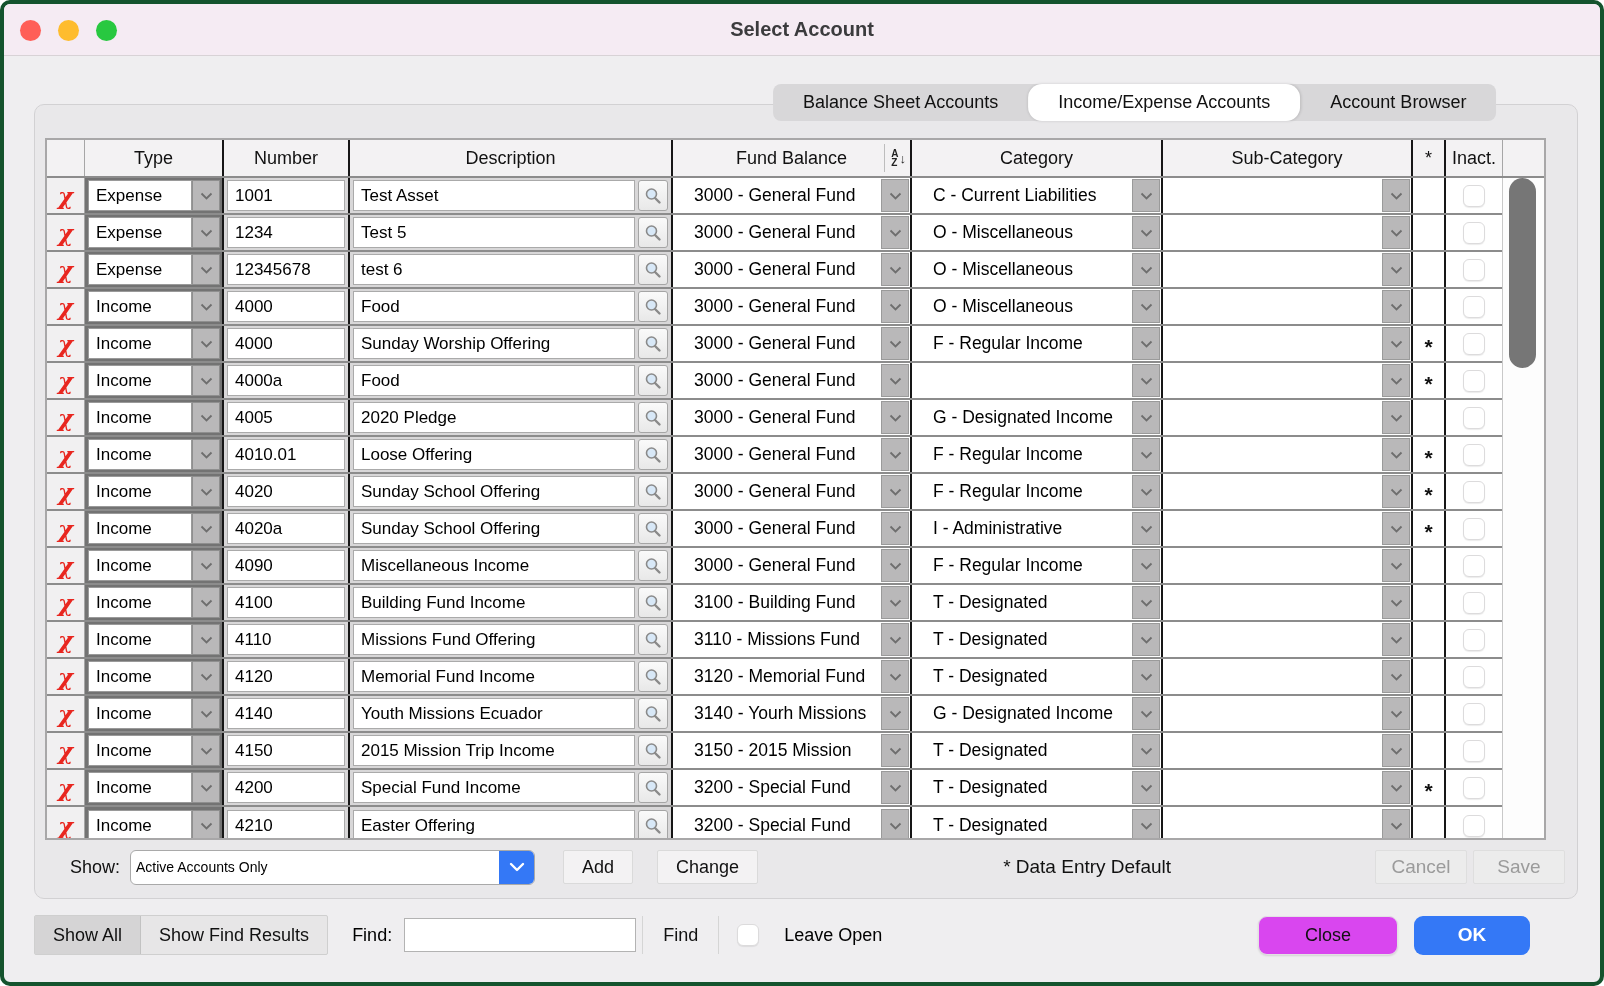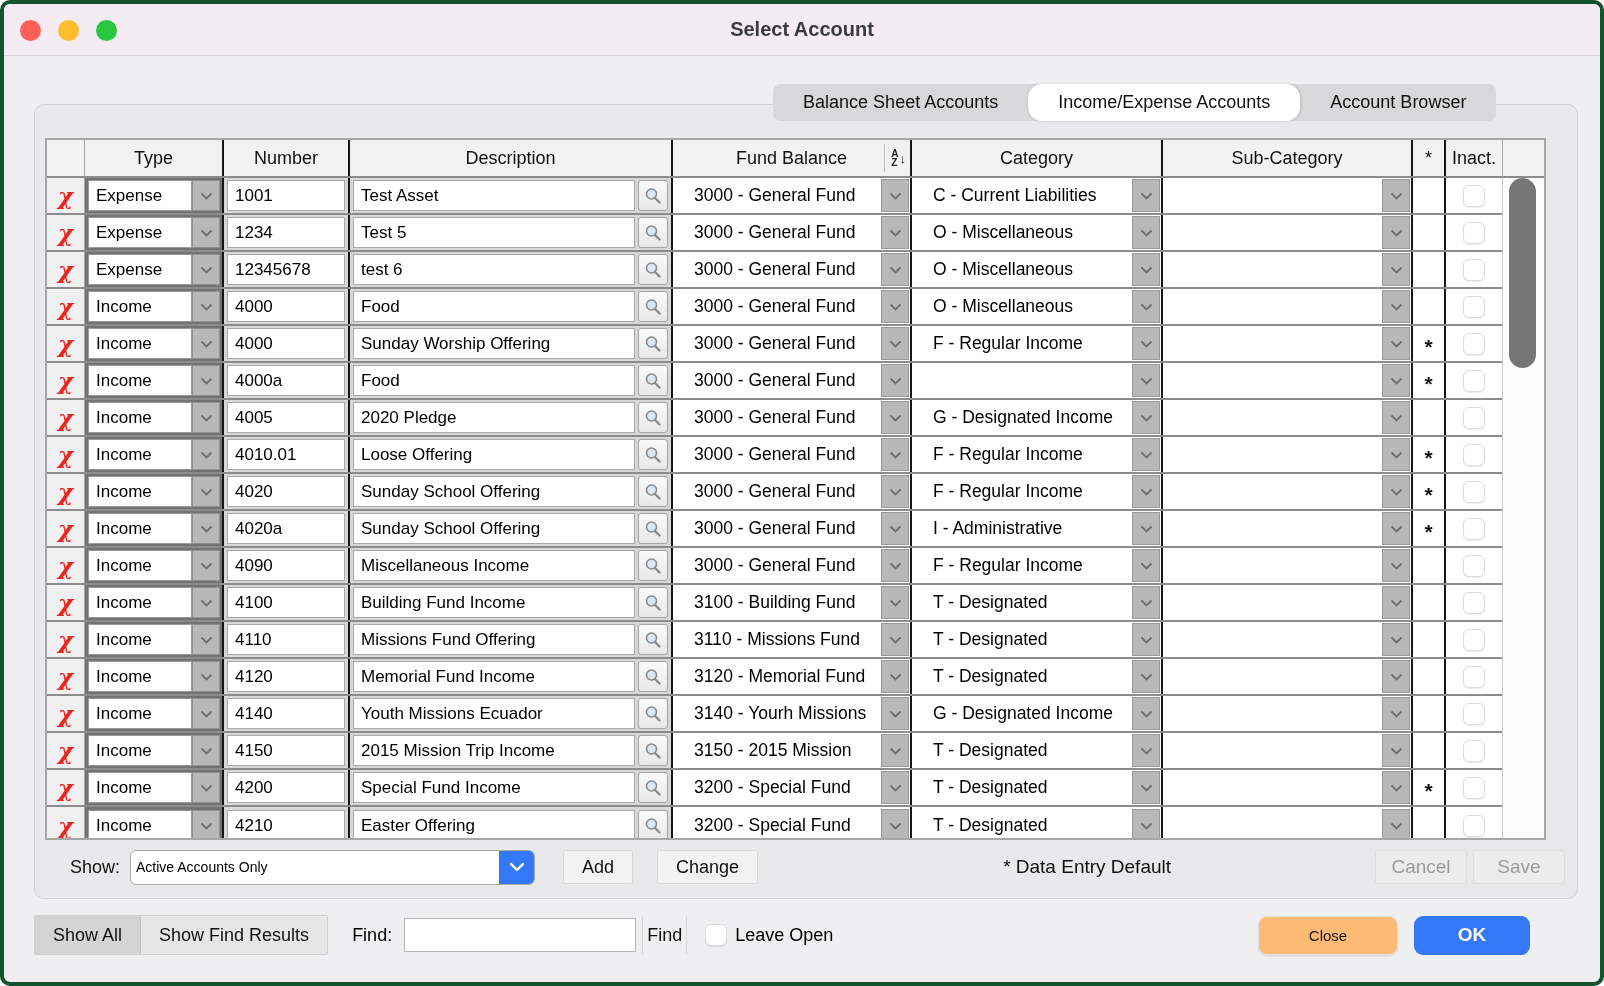--- a/index.html
+++ b/index.html
@@ -114,27 +114,27 @@
   
   .footer { position:absolute; left:0; right:0; top:903px; height:56px;
             display:flex; align-items:center; font-size:18px; }
   .segmented { display:flex; margin-left:30px; background:#e7e6e7;
                border:1px solid #cfcfcf; border-radius:2px; height:40px; }
   .segment { display:flex; align-items:center; padding:0 18px; color:#111; }
   .segment.selected { background:#d5d4d5; border-right:1px solid #c2c2c2; }
   .find-label { margin-left:24px; }
   .find-input { margin-left:12px; width:232px; height:34px; background:#fff;
                 border:1px solid #b3b3b3; }
-  .findbtn { margin-left:6px; height:38px; padding:0 4px; background:#efeef0;
+  .findbtn { margin-left:6px; height:38px; padding:0 20px; background:#efeef0;
              border-left:1px solid #d5d5d5; border-right:1px solid #d5d5d5;
              display:flex; align-items:center; color:#111; }
-  .leave-open { display:flex; align-items:center; margin-left:18px; gap:8px; }
-  .closebtn { margin-left:auto; width:140px; height:39px; background:#fdba74;
+  .leave-open { display:flex; align-items:center; margin-left:18px; gap:25px; }
+  .closebtn { margin-left:auto; width:140px; height:39px; background:#d946ef;
               border:1px solid #e2e1e3; border-radius:9px; display:flex;
-              align-items:center; justify-content:center; font-size:15px; color:#111;
+              align-items:center; justify-content:center; font-size:18px; color:#111;
               box-shadow:0 1px 2px rgba(0,0,0,.12); }
   .okbtn { margin-left:16px; margin-right:70px; width:116px; height:39px;
            background:#3478f6; border-radius:9px; display:flex; align-items:center;
            justify-content:center; font-size:19px; color:#fff; font-weight:bold; }
 </style>
 </head>
 <body>
 
 <div class="window">
 

